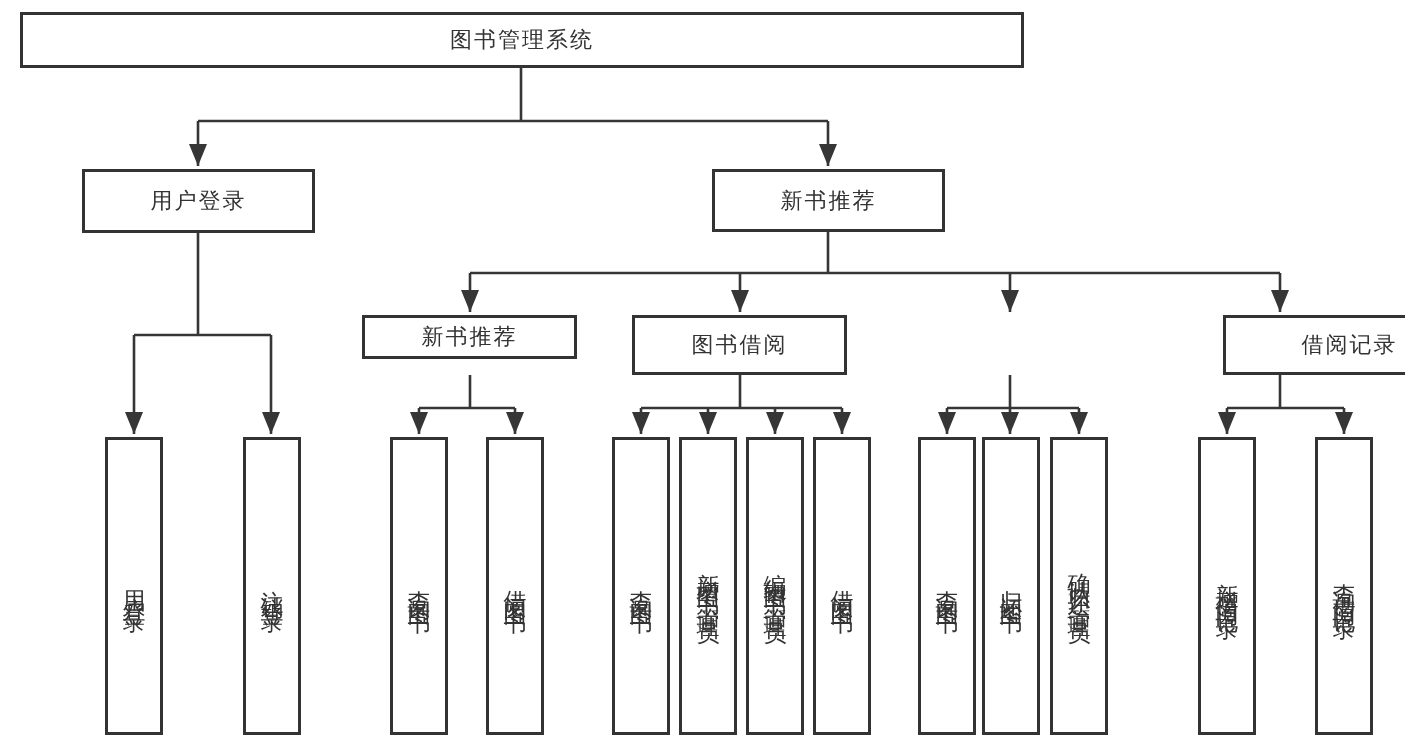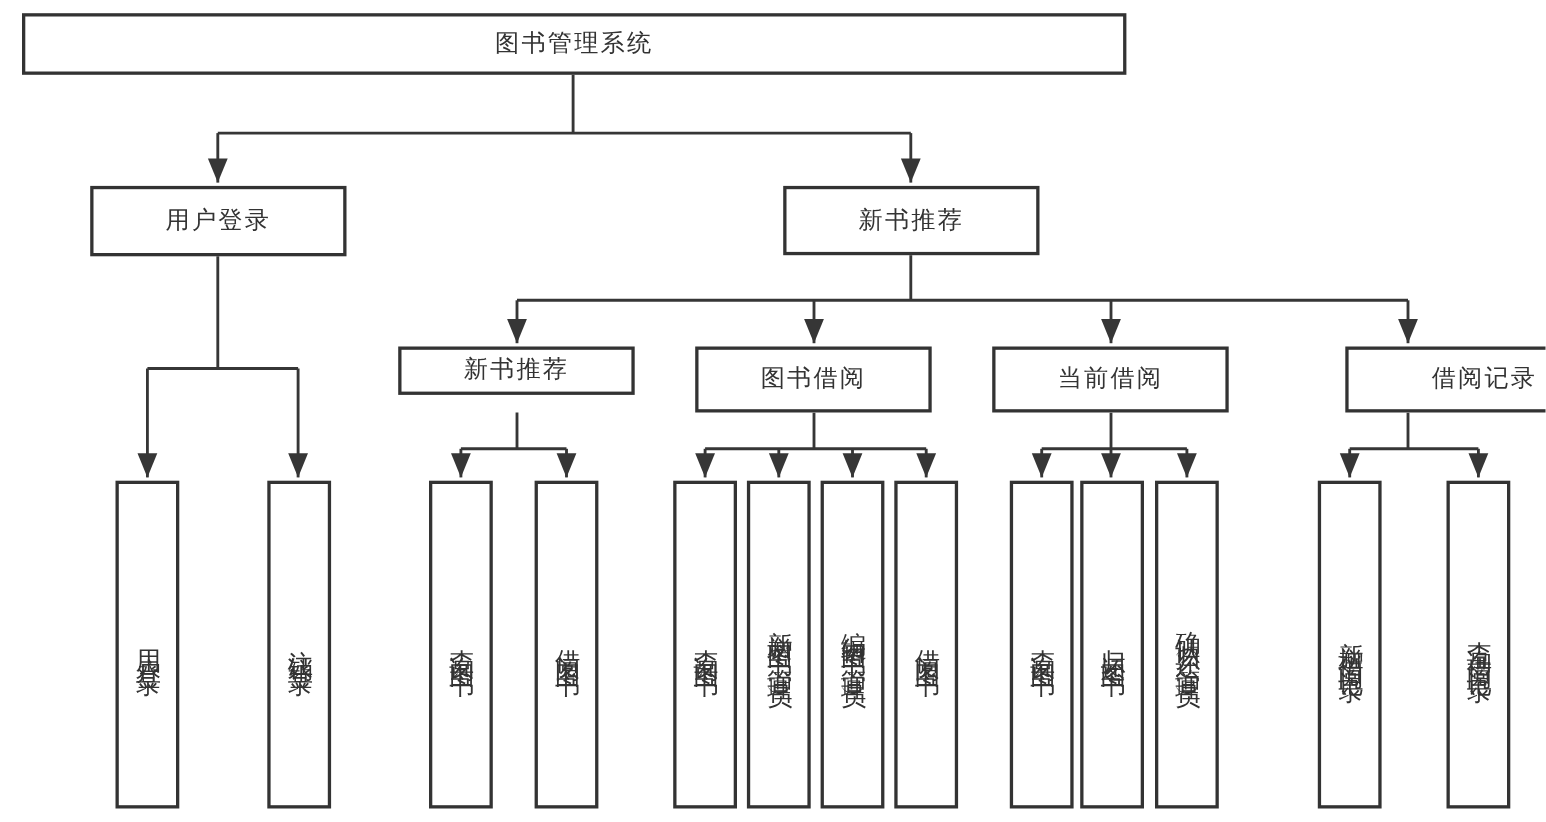--- a/index.html
+++ b/index.html
@@ -95,23 +95,20 @@
   <div class="box" style="left:712px;top:169px;width:233px;height:63px">
     <span class="hlabel">新书推荐</span>
   </div>
 
   <div class="box" style="left:362px;top:315px;width:215px;height:44px">
     <span class="hlabel">新书推荐</span>
   </div>
   <div class="box" style="left:632px;top:315px;width:215px;height:60px">
     <span class="hlabel">图书借阅</span>
   </div>
-  <div class="box" style="left:902px;top:315px;width:215px;height:60px">
-    <span class="hlabel">当前借阅</span>
-  </div>
   <div class="box" style="left:1223px;top:315px;width:253px;height:60px">
     <span class="hlabel">借阅记录</span>
   </div>
 
   <div class="box" style="left:105px;top:437px;width:58px;height:298px">
     <span class="vlabel">用户登录</span>
   </div>
   <div class="box" style="left:243px;top:437px;width:58px;height:298px">
     <span class="vlabel">注销登录</span>
   </div>

